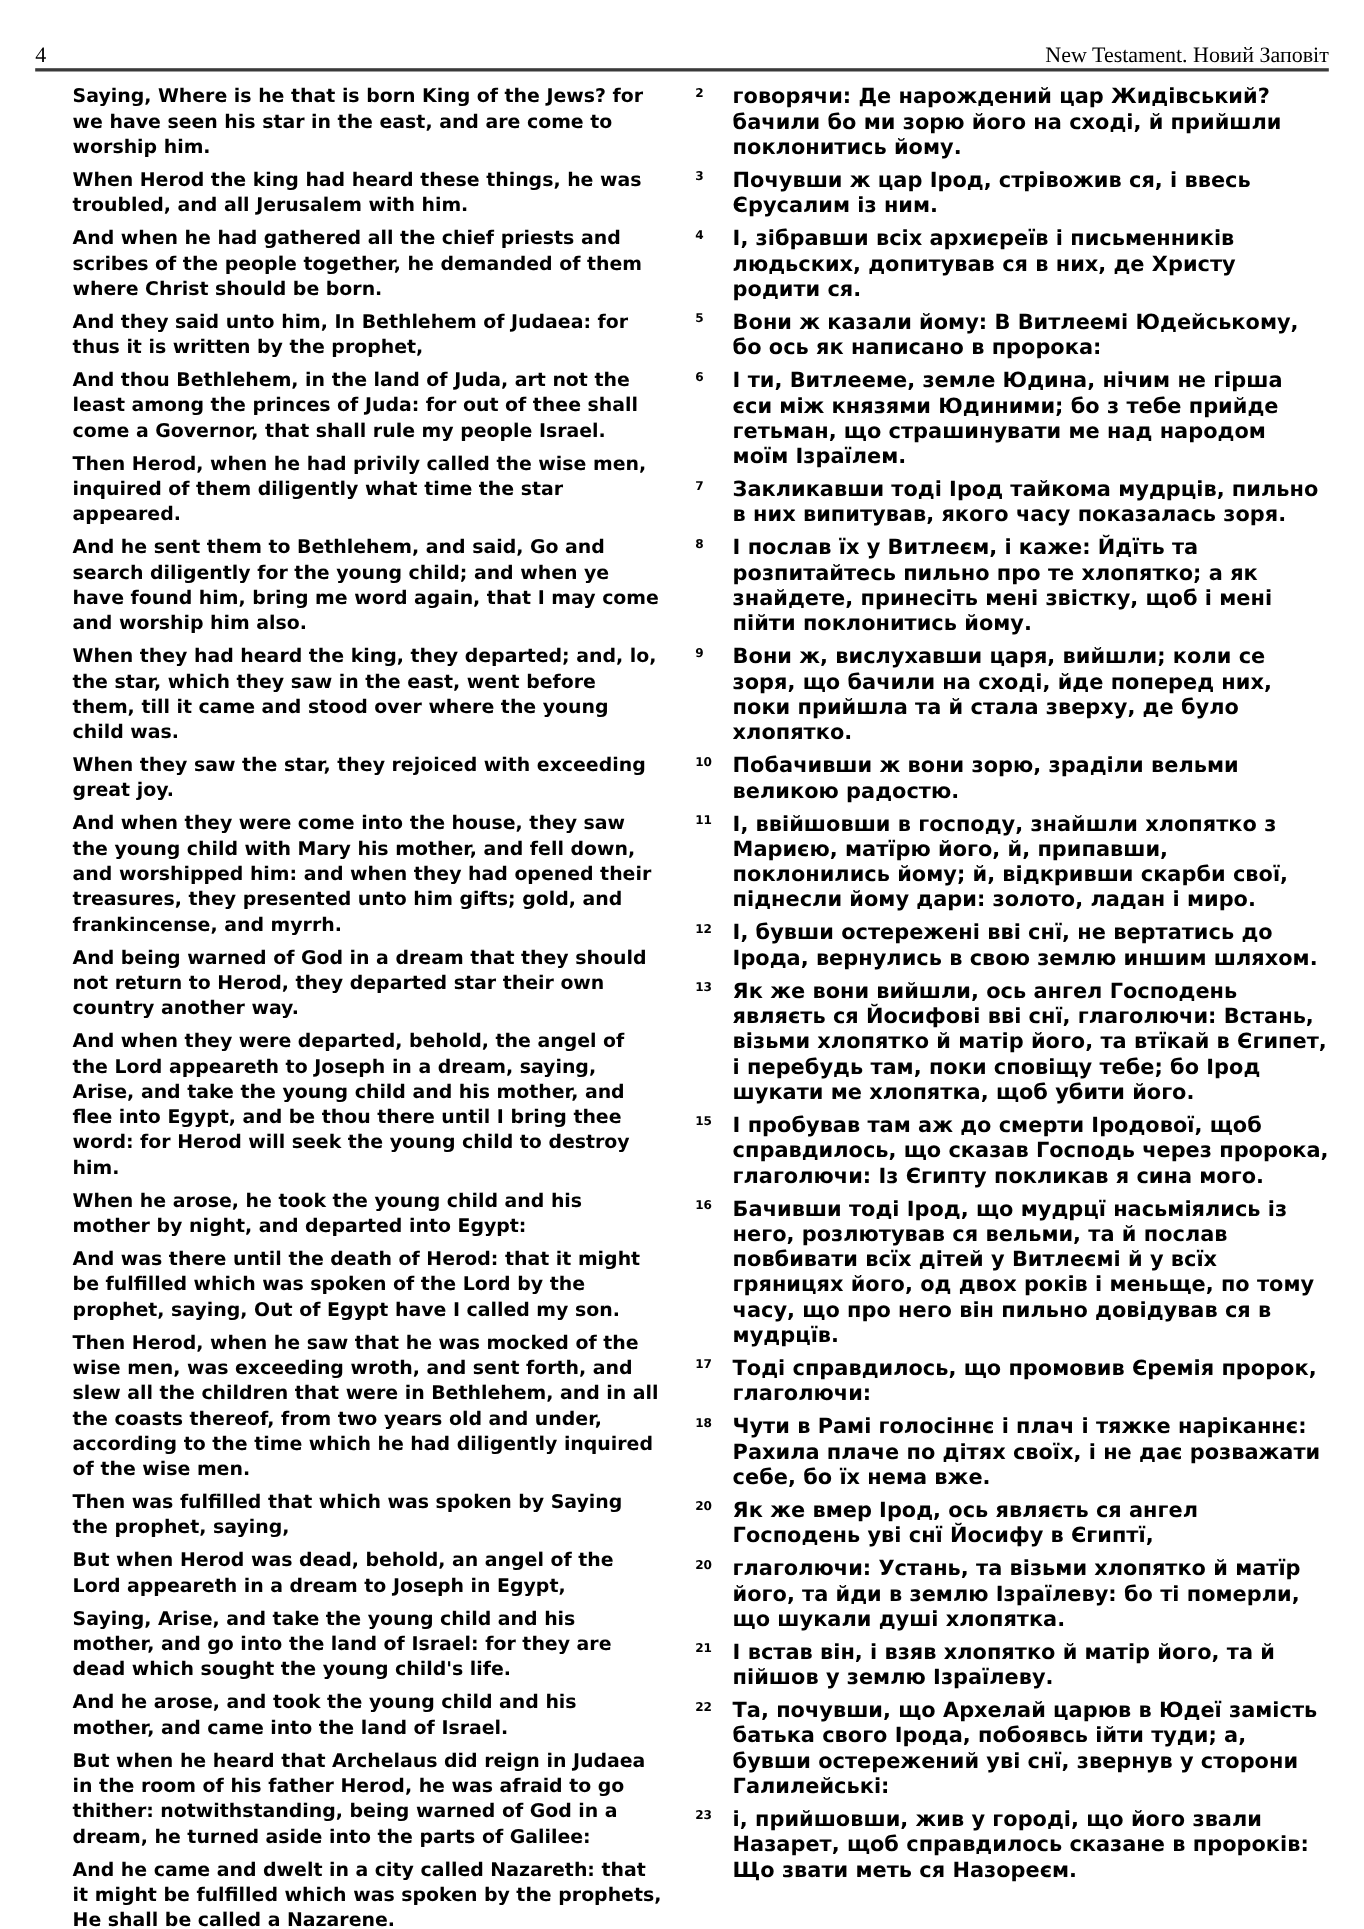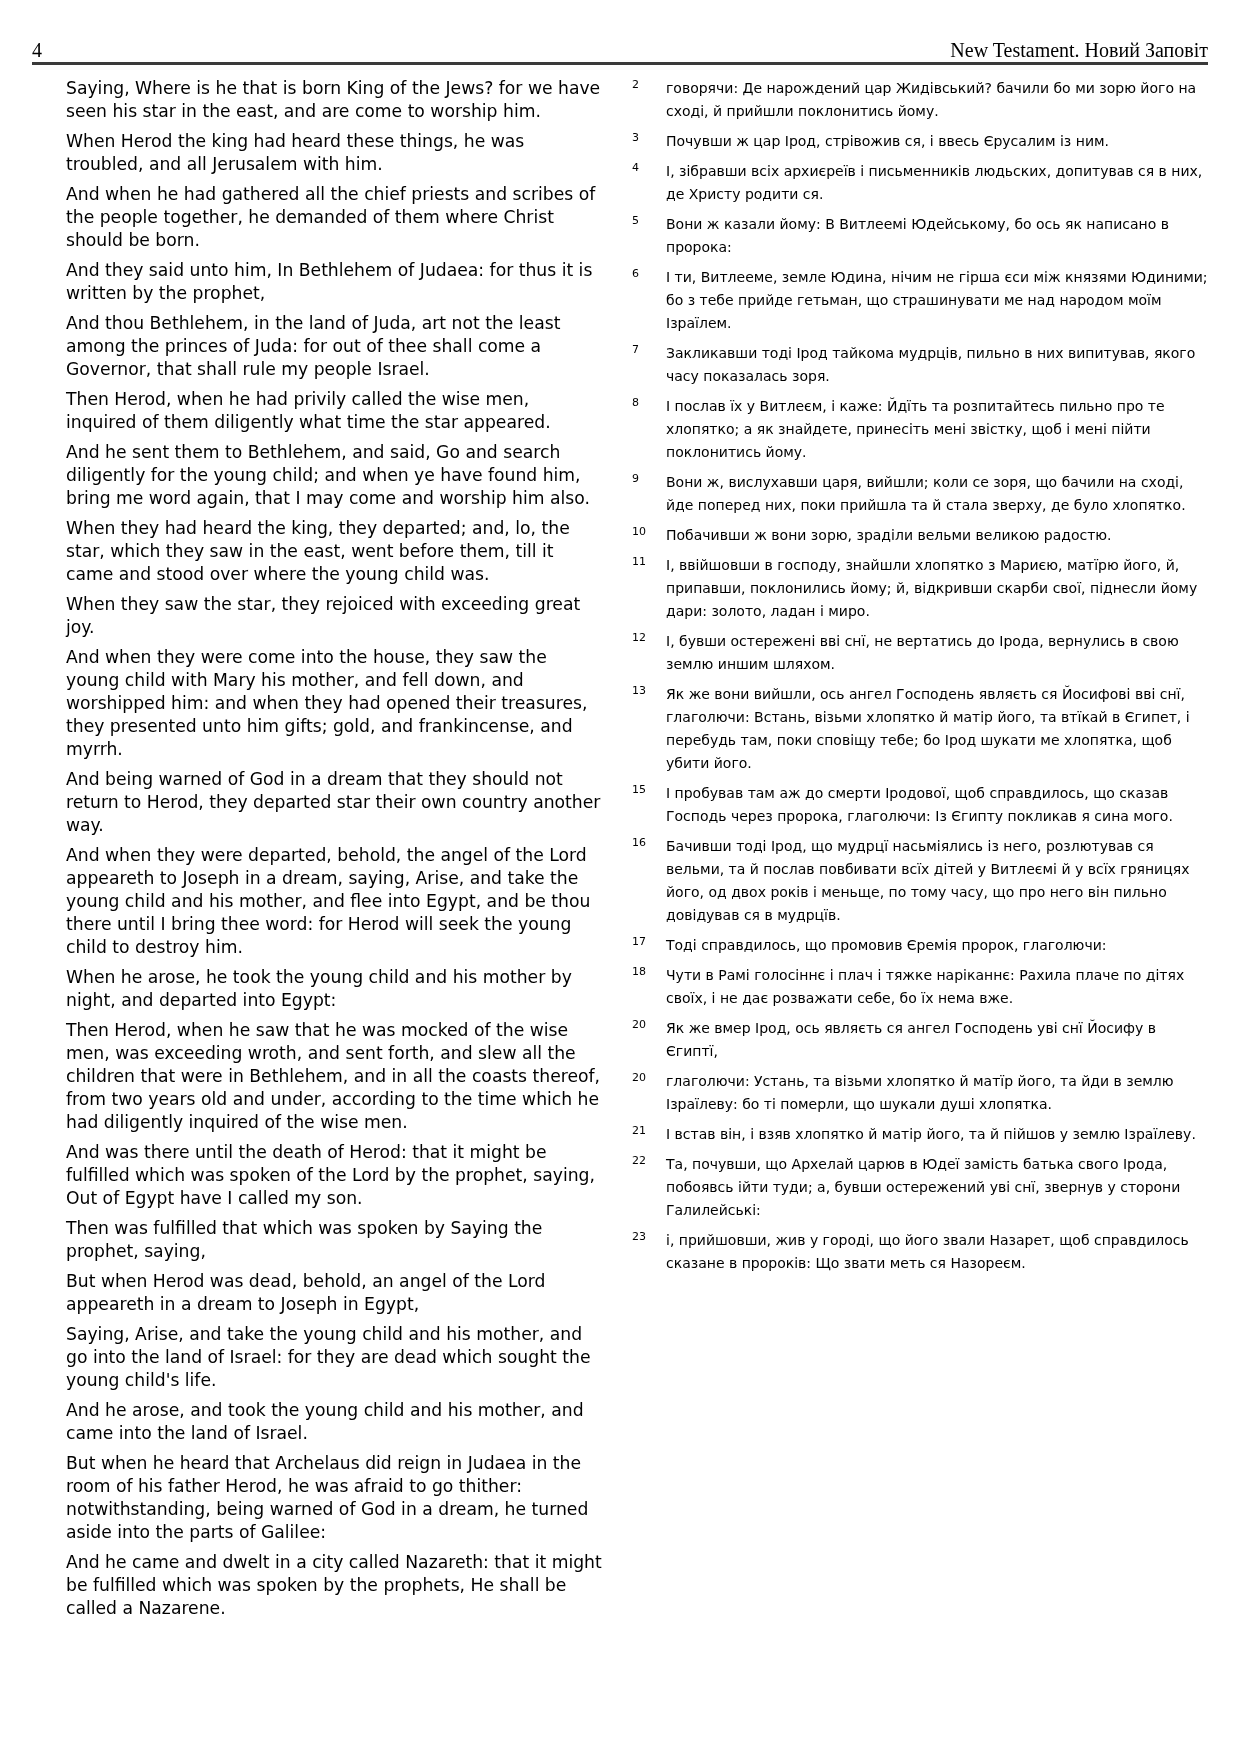--- a/index.html
+++ b/index.html
@@ -64,20 +64,21 @@
     padding-right: 18px;
   }
   .col-uk {
     padding-left: 12px;
   }
 
   .verse {
     display: flex;
     align-items: flex-start;
     margin-bottom: 7px;
+    font-weight: bold;
   }
   .vnum {
     width: 34px;
     min-width: 34px;
     font-size: 11px;
     line-height: 14px;
     padding-top: 1px;
     text-align: left;
     font-family: "DejaVu Sans", sans-serif;
   }
@@ -91,21 +92,21 @@
     line-height: 23px;
     text-align: left;
     word-spacing: 0px;
     hyphens: none;
   }
   .col-en .vtext {
     font-size: 17.2px;
     line-height: 23px;
   }
   .col-uk .vtext {
-    font-size: 14px;
+    font-size: 19px;
     line-height: 23px;
   }
   .col-en .verse { margin-bottom: 7px; }
   .col-uk .verse { margin-bottom: 7px; }
 </style>
 </head>
 <body>
 
 <div class="page">
 
@@ -166,25 +167,25 @@
           <div class="verse">
             <span class="vnum-spacer"></span>
             <span class="vtext">And when they were departed, behold, the angel of the Lord appeareth to Joseph in a dream, saying, Arise, and take the young child and his mother, and flee into Egypt, and be thou there until I bring thee word: for Herod will seek the young child to destroy him.</span>
           </div>
           <div class="verse">
             <span class="vnum-spacer"></span>
             <span class="vtext">When he arose, he took the young child and his mother by night, and departed into Egypt:</span>
           </div>
           <div class="verse">
             <span class="vnum-spacer"></span>
+            <span class="vtext">And was there until the death of Herod: that it might be fulfilled which was spoken of the Lord by the prophet, saying, Out of Egypt have I called my son.</span>
+          </div>
+          <div class="verse">
+            <span class="vnum-spacer"></span>
             <span class="vtext">Then Herod, when he saw that he was mocked of the wise men, was exceeding wroth, and sent forth, and slew all the children that were in Bethlehem, and in all the coasts thereof, from two years old and under, according to the time which he had diligently inquired of the wise men.</span>
-          </div>
-          <div class="verse">
-            <span class="vnum-spacer"></span>
-            <span class="vtext">And was there until the death of Herod: that it might be fulfilled which was spoken of the Lord by the prophet, saying, Out of Egypt have I called my son.</span>
           </div>
           <div class="verse">
             <span class="vnum-spacer"></span>
             <span class="vtext">Then was fulfilled that which was spoken by Saying the prophet, saying,</span>
           </div>
           <div class="verse">
             <span class="vnum-spacer"></span>
             <span class="vtext">But when Herod was dead, behold, an angel of the Lord appeareth in a dream to Joseph in Egypt,</span>
           </div>
           <div class="verse">

